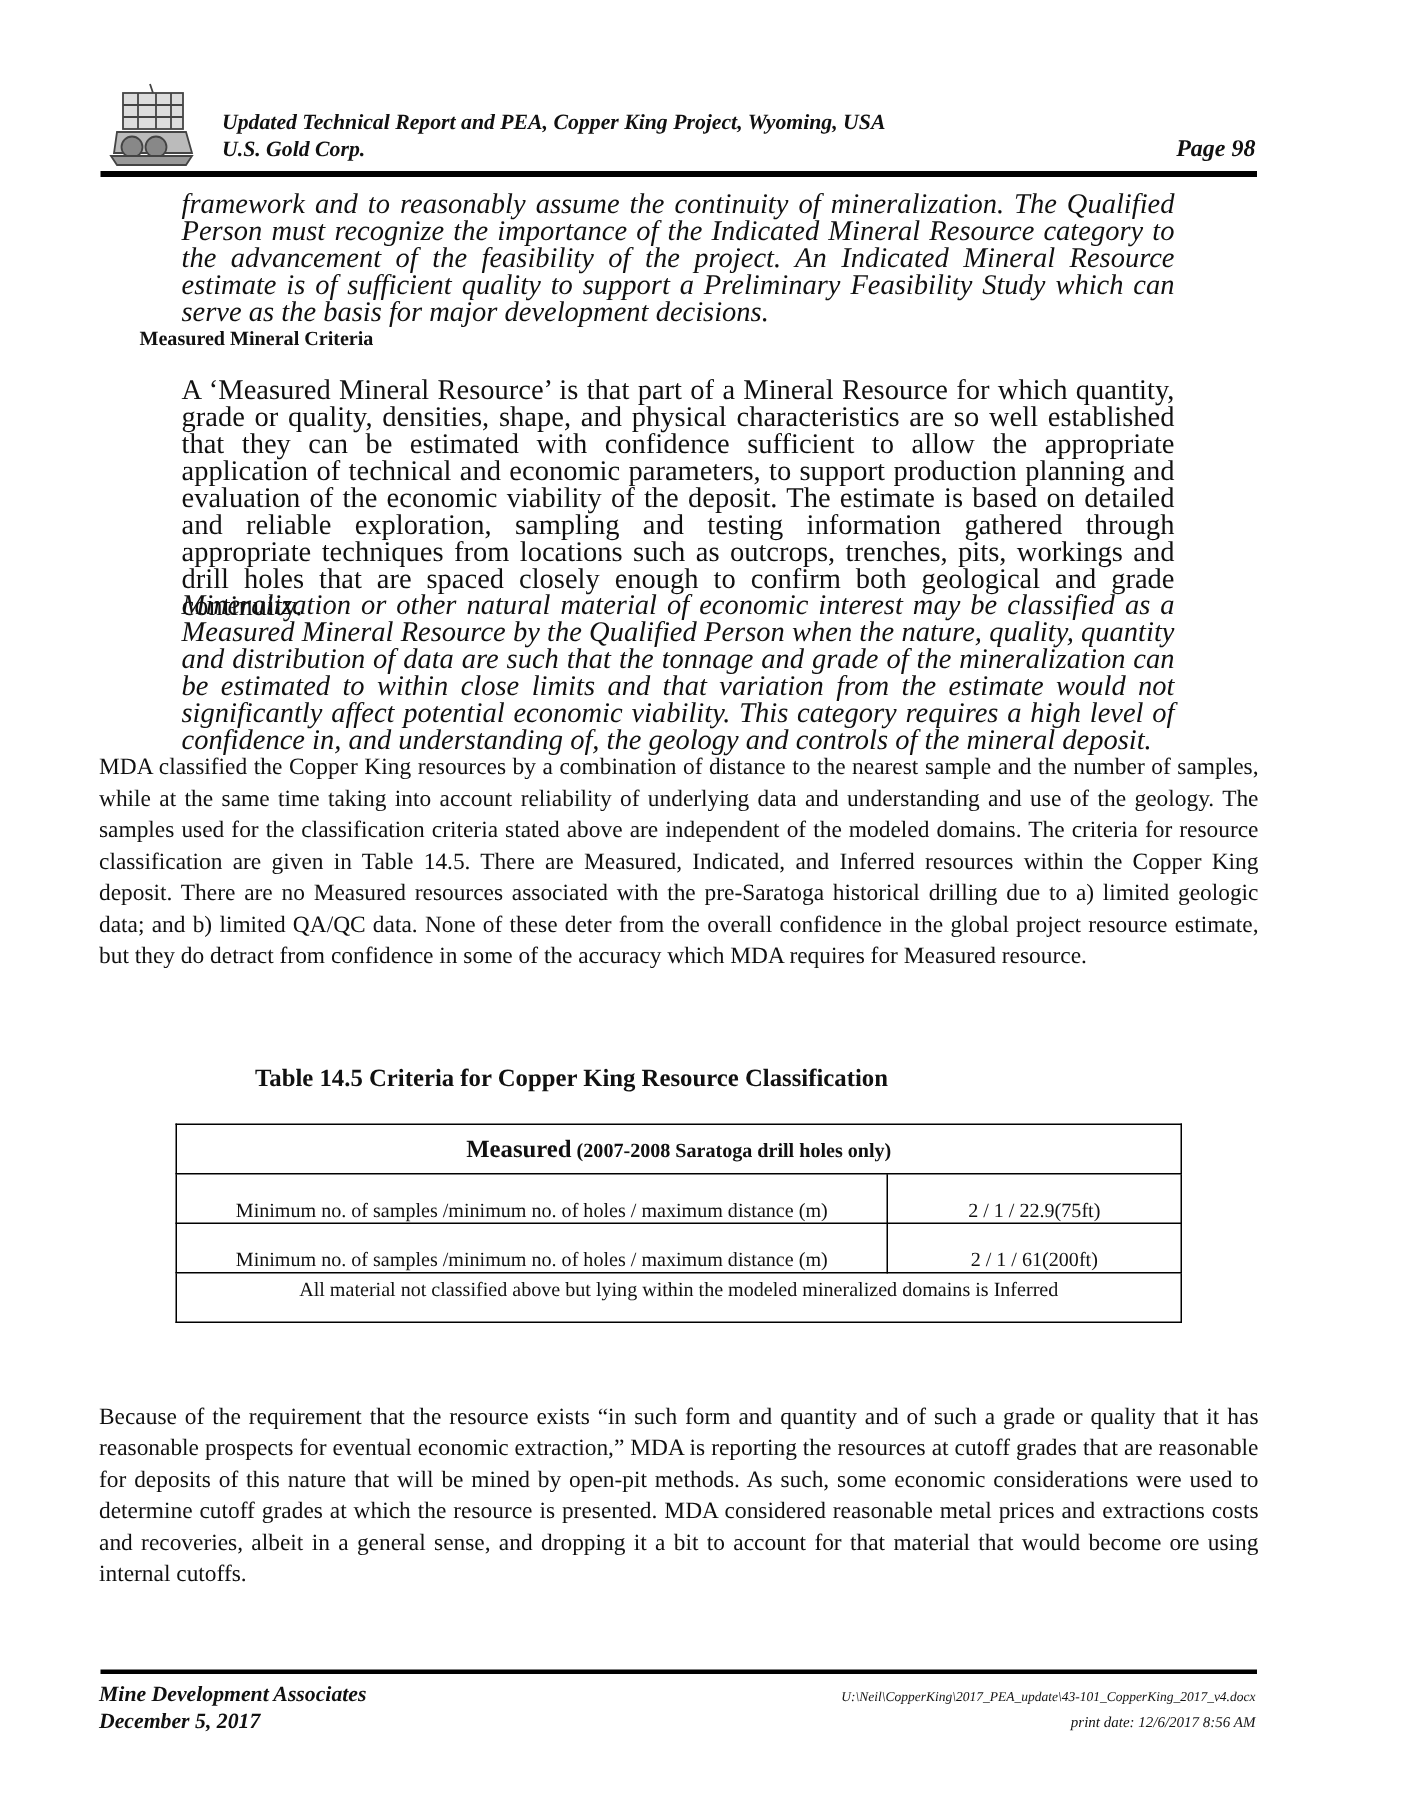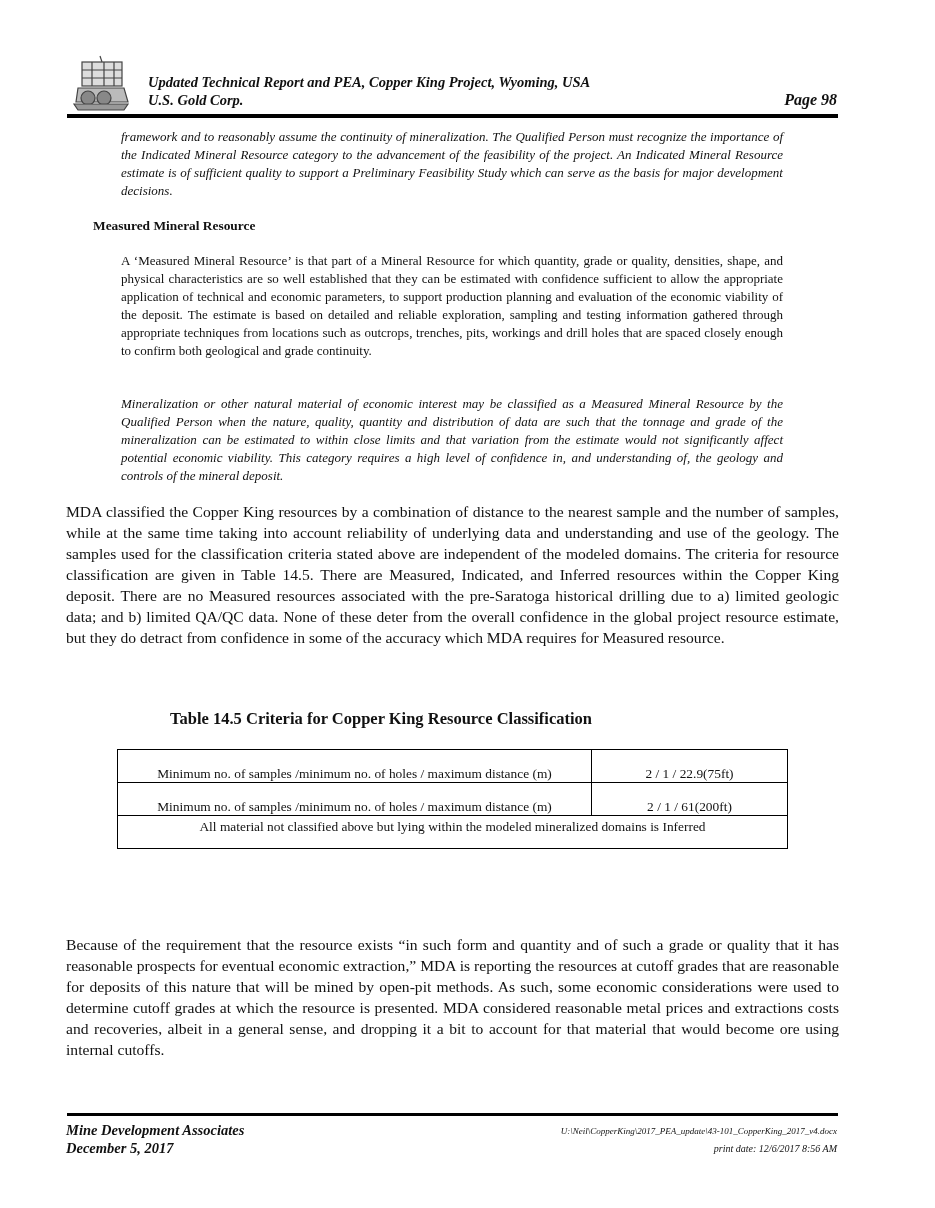--- a/index.html
+++ b/index.html
@@ -7,21 +7,21 @@
   .abs { position: absolute; }
 
   
   .logo { left: 70px; top: 54px; width: 62px; height: 60px; }
   .hdr-title { left: 148px; top: 73px; font-size: 14.5px; font-style: italic; font-weight: bold; line-height: 18px; }
   .hdr-sub { left: 148px; top: 91px; font-size: 14.5px; font-style: italic; font-weight: bold; line-height: 18px; }
   .hdr-page { right: 98px; top: 91px; font-size: 16px; font-style: italic; font-weight: bold; line-height: 18px; }
   .hdr-rule { left: 67px; top: 114px; width: 771px; height: 4px; background: #000; }
 
   
-  .quote { left: 121px; width: 662px; font-size: 13px; line-height: 18px; text-align: justify; }
+  .quote { left: 121px; width: 662px; font-size: 19px; line-height: 18px; text-align: justify; }
   .quote.italic { font-style: italic; }
   .subhead { left: 93px; top: 217px; font-size: 13.4px; font-weight: bold; line-height: 18px; }
 
   
   .para { left: 66px; width: 773px; font-size: 15.6px; line-height: 21px; text-align: justify; }
 
   
   .tbl-title { left: 0; width: 762px; top: 709px; text-align: center; font-size: 16.5px; font-weight: bold; line-height: 20px; }
   table.crit { position: absolute; left: 117px; top: 749px; width: 671px; border-collapse: collapse; font-size: 13.4px; }
   table.crit td { border: 1.2px solid #000; padding: 0 6px; text-align: center; vertical-align: top; }
@@ -59,29 +59,34 @@
     </g>
   </svg>
 </div>
 <div class="abs hdr-title">Updated Technical Report and PEA, Copper King Project, Wyoming, USA</div>
 <div class="abs hdr-sub">U.S. Gold Corp.</div>
 <div class="abs hdr-page">Page 98</div>
 <div class="abs hdr-rule"></div>
 
 <div class="abs quote italic" style="top:128px;">framework and to reasonably assume the continuity of mineralization.  The Qualified Person must recognize the importance of the Indicated Mineral Resource category to the advancement of the feasibility of the project.  An Indicated Mineral Resource estimate is of sufficient quality to support a Preliminary Feasibility Study which can serve as the basis for major development decisions.</div>
 
-<div class="abs subhead">Measured Mineral Resource</div>
+<div class="abs subhead">Measured Mineral Criteria</div>
 <div class="abs quote" style="top:252px;">A ‘Measured Mineral Resource’ is that part of a Mineral Resource for which quantity, grade or quality, densities, shape, and physical characteristics are so well established that they can be estimated with confidence sufficient to allow the appropriate application of technical and economic parameters, to support production planning and evaluation of the economic viability of the deposit. The estimate is based on detailed and reliable exploration, sampling and testing information gathered through appropriate techniques from locations such as outcrops, trenches, pits, workings and drill holes that are spaced closely enough to confirm both geological and grade continuity.</div>
 <div class="abs quote italic" style="top:395px;">Mineralization or other natural material of economic interest may be classified as a Measured Mineral Resource by the Qualified Person when the nature, quality, quantity and distribution of data are such that the tonnage and grade of the mineralization can be estimated to within close limits and that variation from the estimate would not significantly affect potential economic viability.  This category requires a high level of confidence in, and understanding of, the geology and controls of the mineral deposit.</div>
 
 <div class="abs para" style="top:501px;">MDA classified the Copper King resources by a combination of distance to the nearest sample and the number of samples, while at the same time taking into account reliability of underlying data and understanding and use of the geology.  The samples used for the classification criteria stated above are independent of the modeled domains.  The criteria for resource classification are given in Table 14.5.  There are Measured, Indicated, and Inferred resources within the Copper King deposit.  There are no Measured resources associated with the pre-Saratoga historical drilling due to a) limited geologic data; and b) limited QA/QC data.  None of these deter from the overall confidence in the global project resource estimate, but they do detract from confidence in some of the accuracy which MDA requires for Measured resource.</div>
 
 <div class="abs tbl-title">Table 14.5 Criteria for Copper King Resource Classification</div>
 <table class="crit">
   <tbody>
+      <tr class="sec">
+    <td colspan="2">
+      <span class="big">Measured</span><span class="small"> (2007-2008 Saratoga drill holes only)</span>
+    </td>
+  </tr>
   <tr class="row">
     <td class="lbl">Minimum no. of samples /minimum no. of holes / maximum distance (m)</td>
     <td>2 / 1 / 22.9(75ft)</td>
   </tr>
   <tr class="row">
     <td class="lbl">Minimum no. of samples /minimum no. of holes / maximum distance (m)</td>
     <td>2 / 1 / 61(200ft)</td>
   </tr>
   <tr class="note">
     <td colspan="2">All material not classified above but lying within the modeled mineralized domains is Inferred</td>

